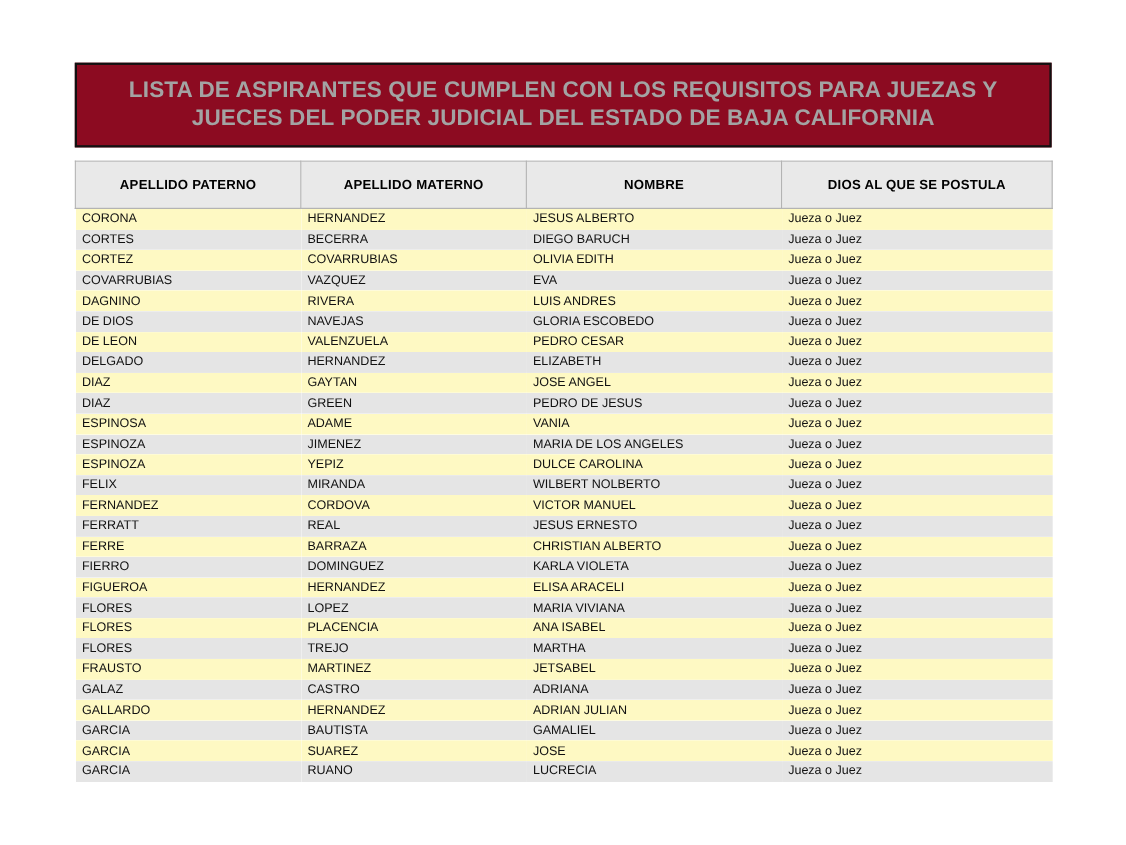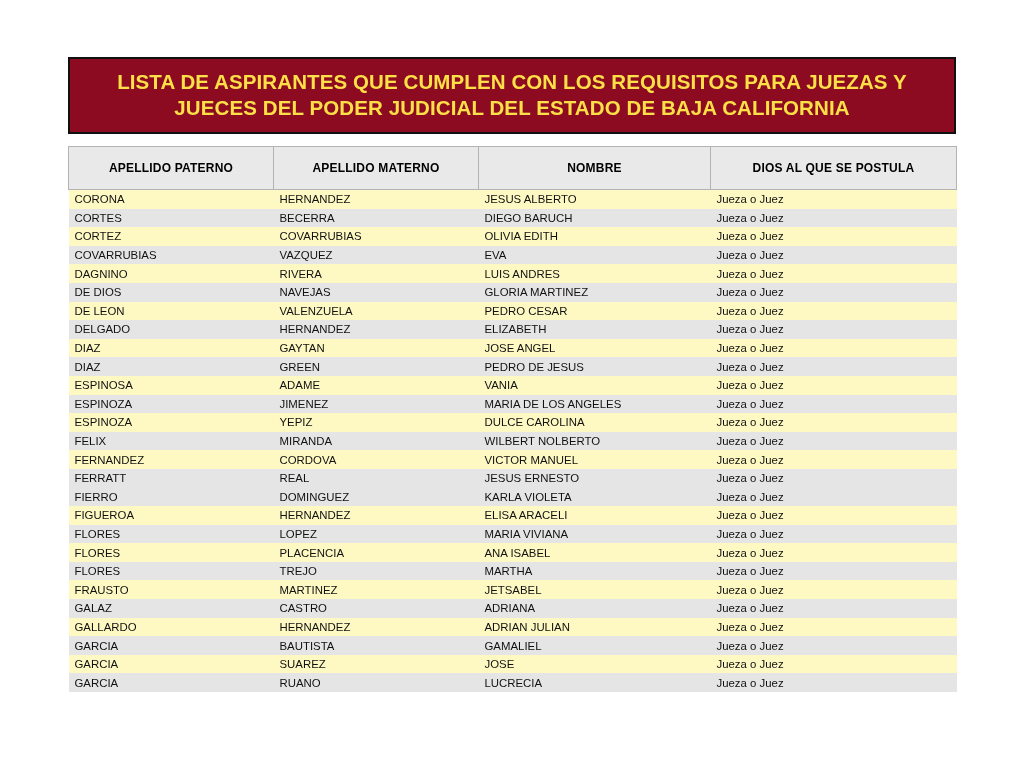--- a/index.html
+++ b/index.html
@@ -20,21 +20,21 @@
     box-sizing: border-box;
   }
   .title-bar {
     position: absolute;
     left: 68px;
     top: 57px;
     width: 888px;
     box-sizing: border-box;
     background: #8c0b21;
     border: 2px solid #111111;
-    color: #fde047;
+    color: #a3a3a3;
     text-align: center;
     font-weight: bold;
     font-size: 20.5px;
     line-height: 26px;
     letter-spacing: 0.1px;
     padding: 10px 14px 11px 14px;
   }
   .title-bar .line {
     display: block;
     white-space: nowrap;
@@ -139,21 +139,21 @@
           </tr>
           <tr class="row-norm">
             <td>DAGNINO</td>
             <td>RIVERA</td>
             <td>LUIS ANDRES</td>
             <td class="c-cargo">Jueza o Juez</td>
           </tr>
           <tr class="row-alt">
             <td>DE DIOS</td>
             <td>NAVEJAS</td>
-            <td>GLORIA MARTINEZ</td>
+            <td>GLORIA ESCOBEDO</td>
             <td class="c-cargo">Jueza o Juez</td>
           </tr>
           <tr class="row-norm">
             <td>DE LEON</td>
             <td>VALENZUELA</td>
             <td>PEDRO CESAR</td>
             <td class="c-cargo">Jueza o Juez</td>
           </tr>
           <tr class="row-alt">
             <td>DELGADO</td>
@@ -202,20 +202,26 @@
             <td>CORDOVA</td>
             <td>VICTOR MANUEL</td>
             <td class="c-cargo">Jueza o Juez</td>
           </tr>
           <tr class="row-alt">
             <td>FERRATT</td>
             <td>REAL</td>
             <td>JESUS ERNESTO</td>
             <td class="c-cargo">Jueza o Juez</td>
           </tr>
+          <tr class="row-norm">
+            <td>FERRE</td>
+            <td>BARRAZA</td>
+            <td>CHRISTIAN ALBERTO</td>
+            <td class="c-cargo">Jueza o Juez</td>
+          </tr>
           <tr class="row-alt">
             <td>FIERRO</td>
             <td>DOMINGUEZ</td>
             <td>KARLA VIOLETA</td>
             <td class="c-cargo">Jueza o Juez</td>
           </tr>
           <tr class="row-norm">
             <td>FIGUEROA</td>
             <td>HERNANDEZ</td>
             <td>ELISA ARACELI</td>

